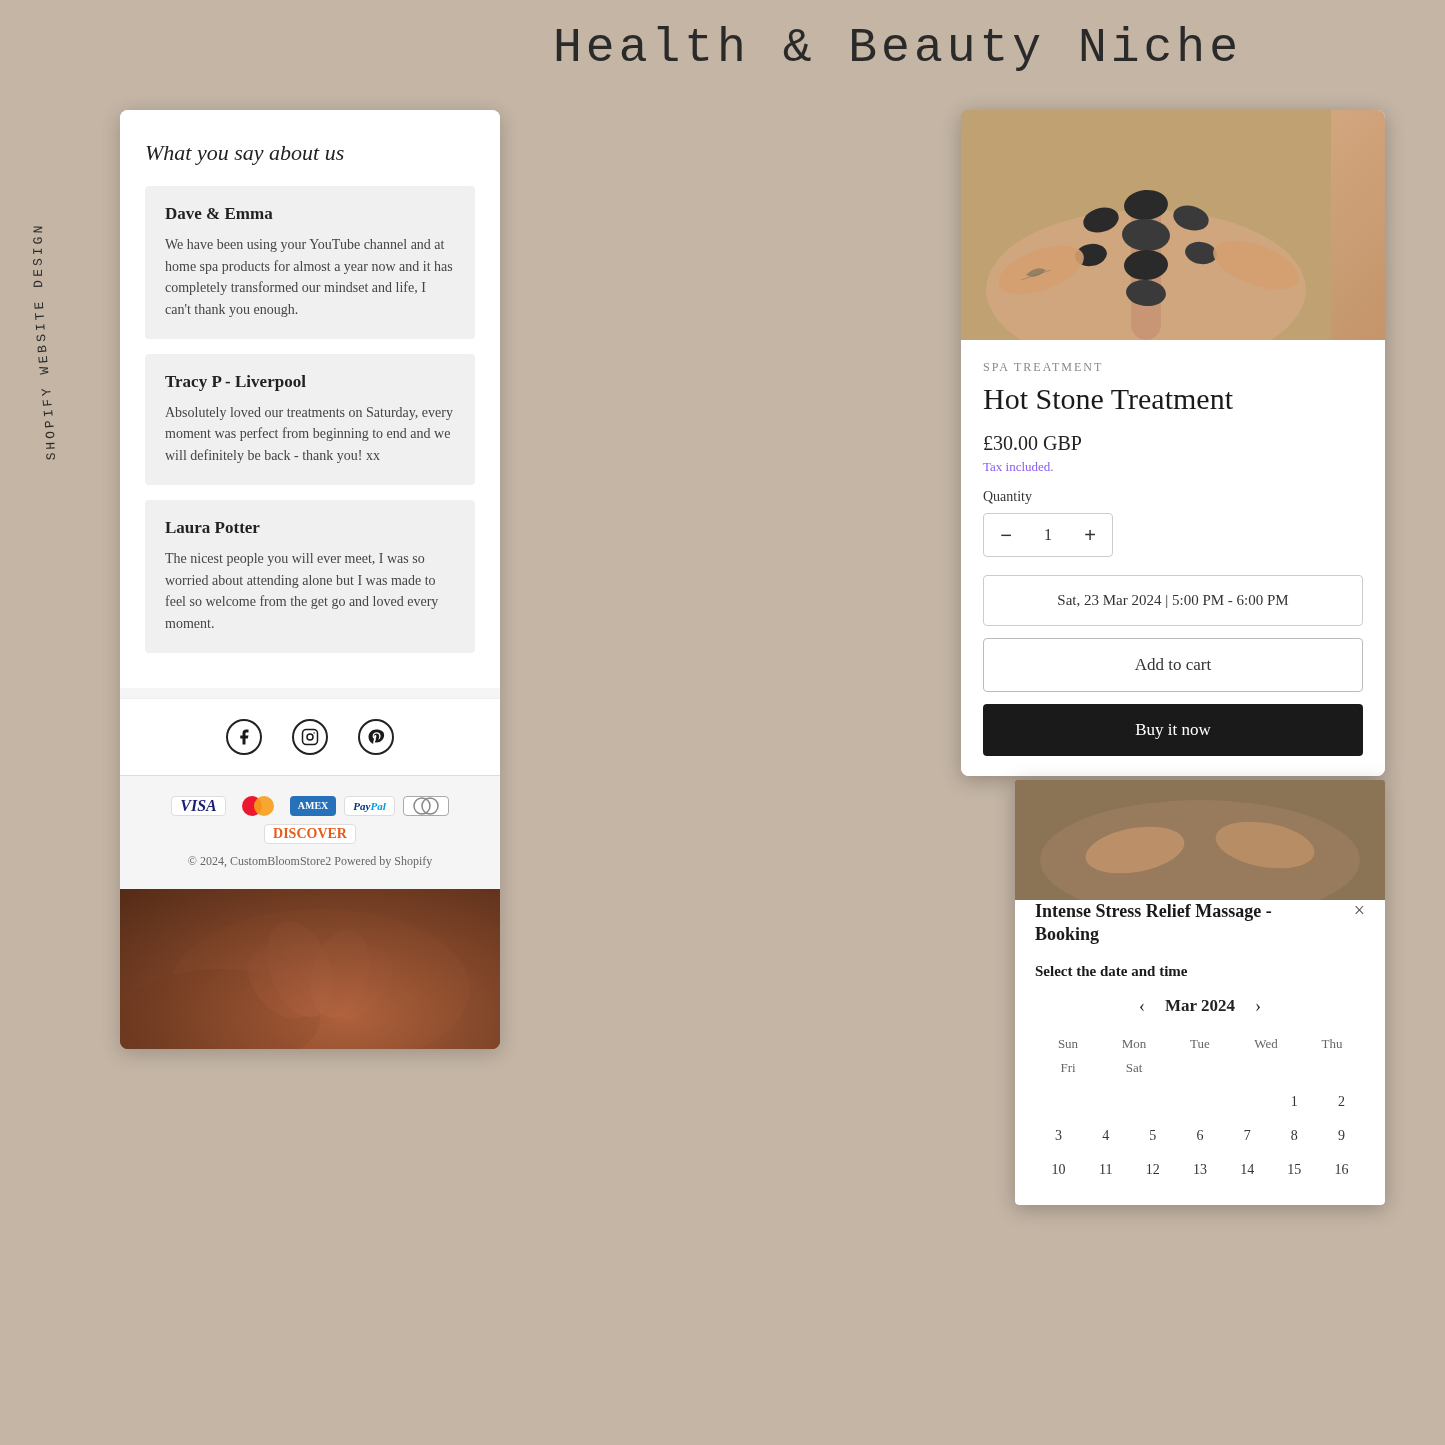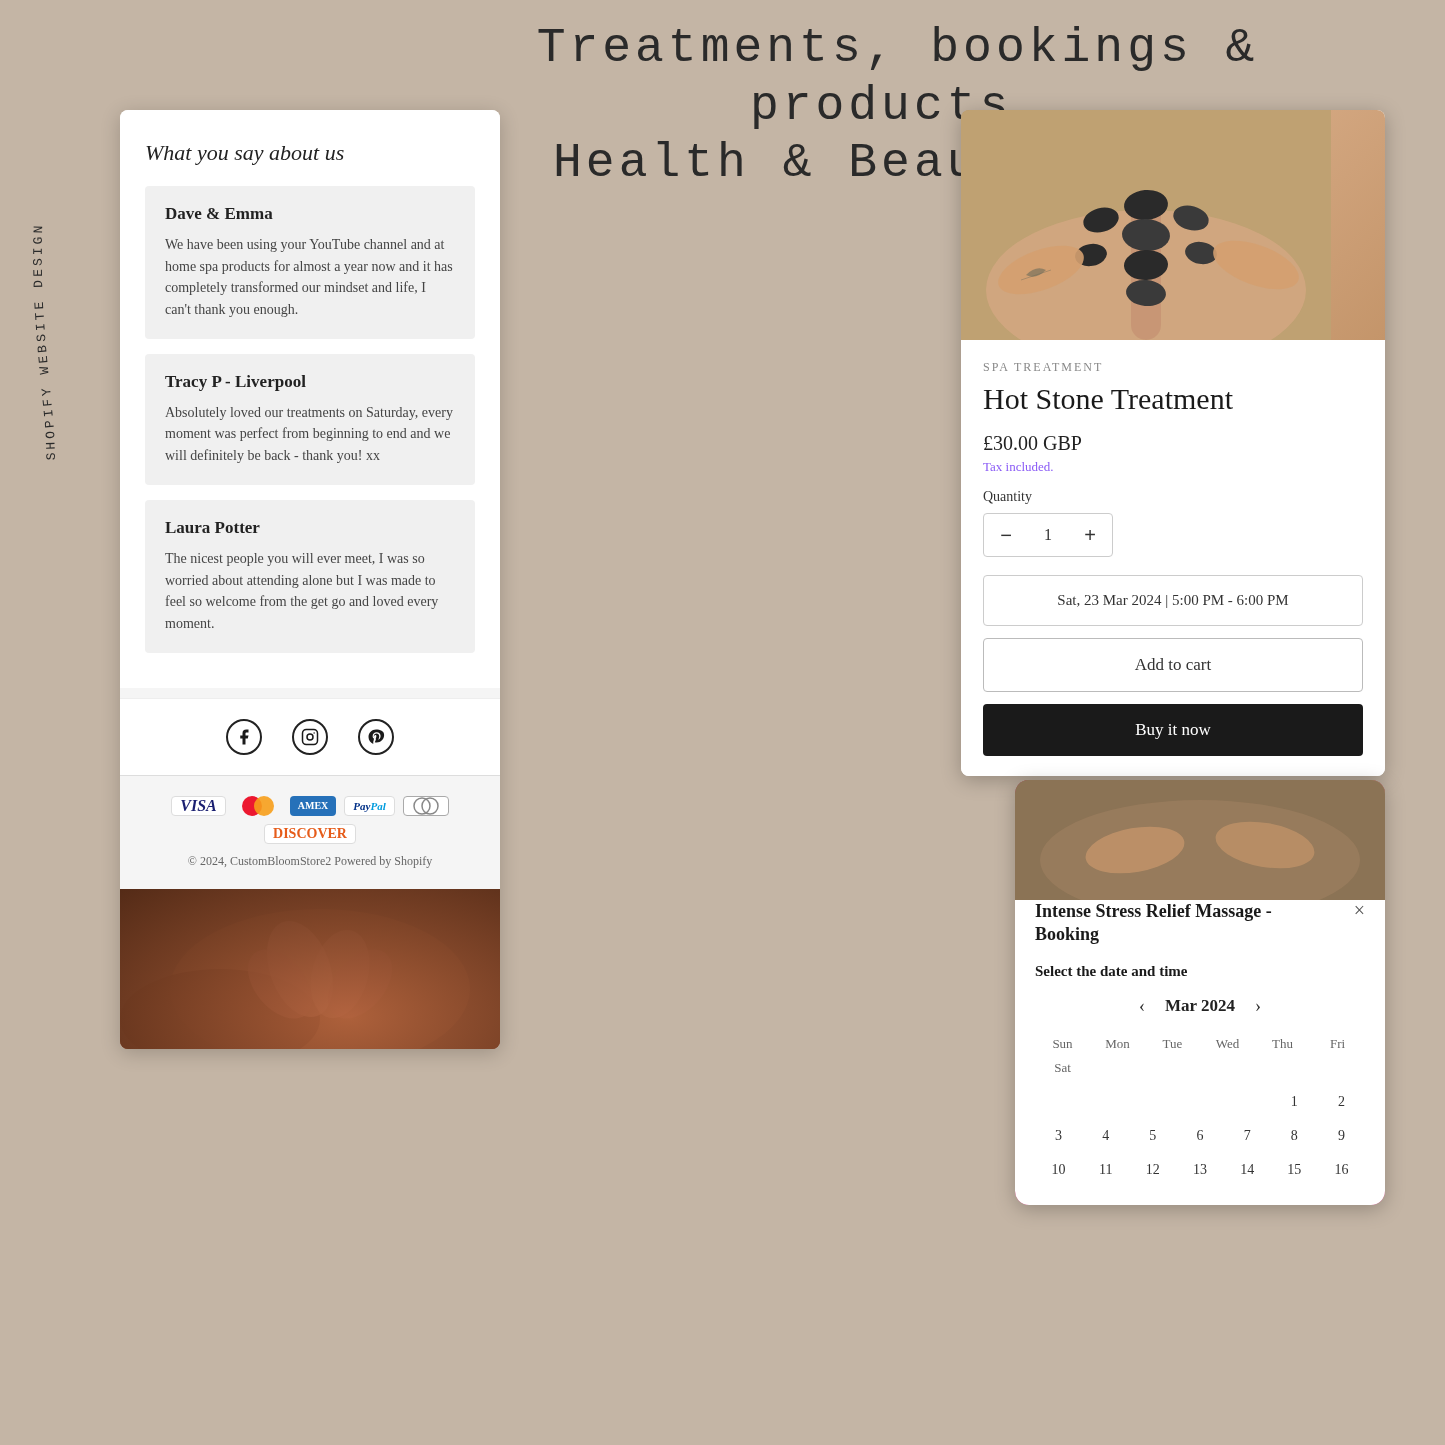--- a/index.html
+++ b/index.html
@@ -295,21 +295,21 @@
       font-family: Georgia, serif;
     }
 
     
     .booking-panel {
       position: absolute;
       top: 780px;
       right: 60px;
       width: 370px;
       background: #be185d;
-      border-radius: 14px;
+      border-radius: 4px;
       box-shadow: 0 4px 20px rgba(0,0,0,0.25);
       overflow: hidden;
     }
     .booking-bg {
       width: 100%;
       height: 120px;
       background: linear-gradient(135deg, #8B7355 0%, #c4a882 100%);
       position: relative;
     }
     .booking-modal {
@@ -359,21 +359,21 @@
     .cal-month {
       font-size: 17px;
       font-weight: bold;
       color: #222;
     }
     .calendar-grid {
       width: 100%;
     }
     .cal-header-row {
       display: grid;
-      grid-template-columns: repeat(6, 1fr);
+      grid-template-columns: repeat(5, 1fr);
       text-align: center;
       margin-bottom: 8px;
     }
     .cal-day-header {
       font-size: 13px;
       color: #666;
       padding: 4px 0;
     }
     .cal-row {
       display: grid;
@@ -416,21 +416,20 @@
       border-radius: 50%;
       opacity: 0.9;
     }
   </style>
 </head>
 <body>
 
 <div class="bg"></div>
 
 <div class="top-heading">
-  <div class="line1">Treatments, bookings &amp; products.</div>
   <div class="line2">Health &amp; Beauty Niche</div>
 </div>
 
 <div class="side-text">
   <svg viewBox="0 0 80 400">
     <path id="curve" d="M 40,380 C 40,300 10,200 40,20" fill="none"></path>
     <text font-family="'Courier New', monospace" font-size="13" fill="#2a2a2a" letter-spacing="3">
       <textPath href="#curve">SHOPIFY WEBSITE DESIGN</textPath>
     </text>
   </svg>

